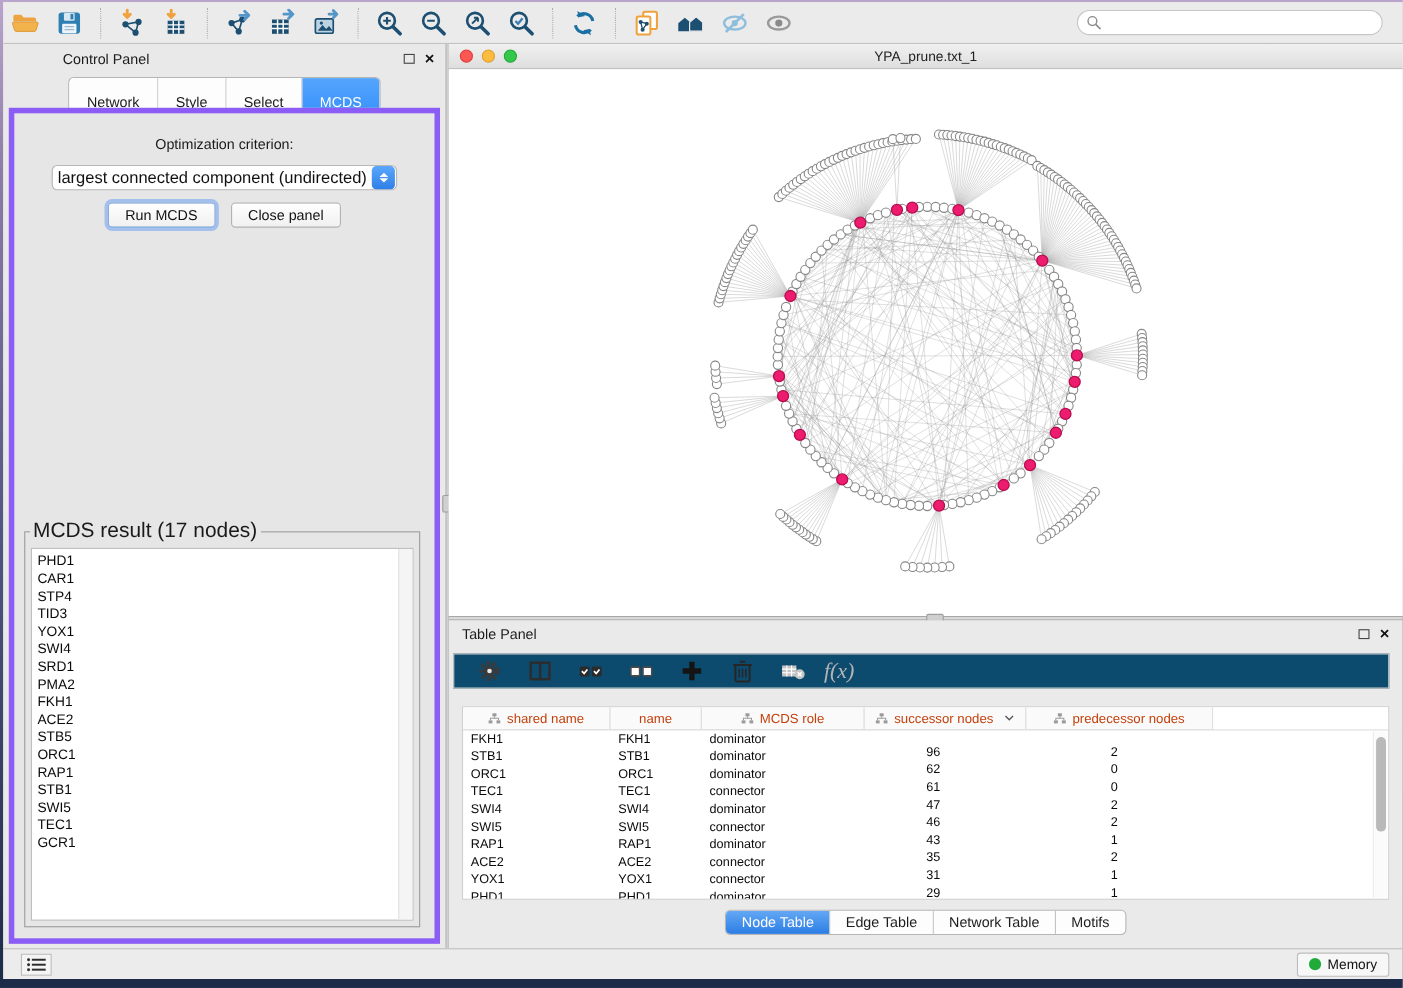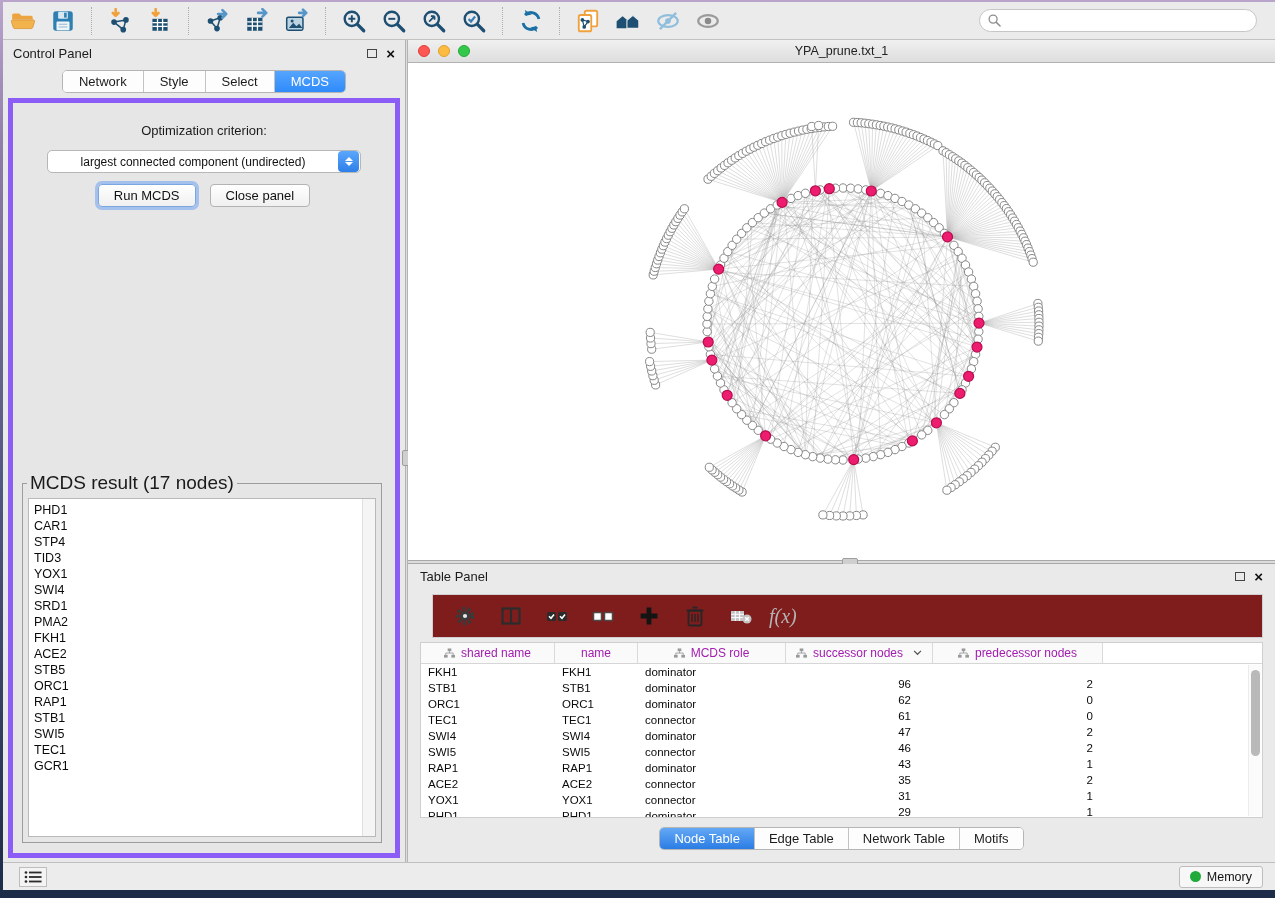--- a/index.html
+++ b/index.html
@@ -23,39 +23,39 @@
     background:#fff; padding:0 10px 0 28px; font-size:12px; outline:none; }
 
   .main { position:absolute; left:0; top:38px; right:0; bottom:28px; }
 
   
   .control-panel { position:absolute; left:0; top:0; bottom:0; width:402px; background:#e9e9e9; }
   .v-split { position:absolute; left:402px; top:0; bottom:0; width:3px; background:#dcdcdc;
     border-left:1px solid #b3b3b3; border-right:1px solid #b3b3b3; }
   .v-grip { position:absolute; left:-4px; top:410px; width:9px; height:16px; background:#cfcfcf;
     border:1px solid #9e9e9e; border-radius:2px; }
-  .cp-header { height:26px; display:flex; align-items:center; padding:0 10px; }
+  .cp-header { height:26px; display:flex; align-items:center; padding:0 10px;margin-left:44px; }
   .panel-title { font-size:13px; color:#1c1c1c; }
   .panel-header-icons { margin-left:auto; display:flex; align-items:center; gap:9px; }
   .float-box { width:10px; height:9px; border:1.5px solid #444; display:inline-block; cursor:pointer; }
   .close-x { font-size:15px; font-weight:bold; color:#111; line-height:1; cursor:pointer; }
 
   .cp-tabs { display:flex; justify-content:center; margin-top:4px; }
   .seg { display:flex; border:1px solid #b5b5b5; border-radius:5px; overflow:hidden; background:#fff; }
-  .seg-btn { padding:3px 16px; font-size:13px; color:#1c1c1c; background:#fdfdfd;
+  .seg-btn { padding:14px 16px; font-size:13px; color:#1c1c1c; background:#fdfdfd;
     border-right:1px solid #c3c3c3; cursor:pointer; white-space:nowrap; }
   .seg-btn:last-child { border-right:none; }
   .seg-btn.active { background:linear-gradient(#55a5fd,#2f8bfb); color:#fff; }
 
   .cp-body { position:absolute; left:5px; right:5px; top:58px; bottom:4px; background:#e6e6e6;
     border:5px solid #8b5cf6; text-align:center; }
   .opt-label { margin-top:20px; font-size:13px; color:#1a1a1a; }
   .criterion-select { margin:12px auto 0; width:314px; height:23px; background:#fff;
     border:1px solid #b7b7b7; border-radius:5px; display:flex; align-items:center; cursor:pointer; }
-  .criterion-select .val { flex:1; font-size:12px; color:#111; text-align:center; white-space:nowrap; overflow:hidden; }
+  .criterion-select .val { flex:1; font-size:15px; color:#111; text-align:center; white-space:nowrap; overflow:hidden; }
   .stepper { width:21px; height:21px; border-radius:4px; background:linear-gradient(#5ba7fd,#2e7fe8);
     margin-right:1px; display:flex; flex-direction:column; align-items:center; justify-content:center; gap:1px; }
   .stepper i { width:0; height:0; border-left:4px solid transparent; border-right:4px solid transparent; }
   .stepper .up { border-bottom:4px solid #fff; }
   .stepper .dn { border-top:4px solid #fff; }
   .btn-row { margin-top:11px; display:flex; justify-content:center; gap:14px; }
   .push-btn { height:23px; padding:0 15px; font-size:13px; color:#111;
     background:linear-gradient(#ffffff,#f0f0f0); border:1px solid #b3b3b3; border-radius:4px; cursor:pointer; }
   .push-btn.focus { box-shadow:0 0 0 3px rgba(110,160,240,.55); border-color:#7ba7e0; }
 
@@ -82,39 +82,39 @@
   .net-canvas { position:absolute; left:0; top:23px; right:0; bottom:0; background:#fff; overflow:hidden; }
 
   .h-split { position:absolute; left:405px; right:0; top:520px; height:4px; background:#dcdcdc;
     border-top:1px solid #a8a8a8; border-bottom:1px solid #a8a8a8; }
   .h-grip { position:absolute; left:50%; top:-3px; width:16px; height:9px; background:#cfcfcf;
     border:1px solid #9e9e9e; border-radius:2px; }
 
   
   .table-panel { position:absolute; left:405px; right:0; top:524px; bottom:0; background:#eaeaea; }
   .tp-header { height:24px; display:flex; align-items:center; padding:0 12px; }
-  .tp-toolbar { position:absolute; left:24px; right:12px; top:30px; height:44px; background:#7f1d1d;
+  .tp-toolbar { position:absolute; left:4px; right:12px; top:30px; height:32px; background:#0c4a6e;
     border:1px solid #d0d0d0; display:flex; align-items:center; padding-left:14px; gap:10px; }
   .tp-tool { width:36px; height:34px; background:transparent; border:none; display:flex;
     align-items:center; justify-content:center; cursor:pointer; }
   .tp-tool svg { width:24px; height:24px; }
   .fx { font-family:"Liberation Serif","DejaVu Serif",serif; font-style:italic; font-size:20px; color:#b5b5b5; }
 
   .tp-table { position:absolute; left:12px; right:12px; top:78px; bottom:44px; background:#fff;
     border:1px solid #cfcfcf; overflow:hidden; }
   .thead { display:flex; height:21px; background:#fafafa; border-bottom:1px solid #d6d6d6; }
-  .th { display:flex; align-items:center; justify-content:center; gap:6px; font-size:12px; color:#a21caf;
+  .th { display:flex; align-items:center; justify-content:center; gap:6px; font-size:12px; color:#c2410c;
     border-right:1px solid #dadada; cursor:pointer; }
   .th svg.tree { width:11px; height:11px; }
   .th svg.chev { width:9px; height:6px; margin-left:4px; }
   .c0{width:134px}.c1{width:83px}.c2{width:148px}.c3{width:147px}.c4{width:170px}
   .th.filler { flex:1; border-right:none; background:#fff; }
   .tr { display:flex; height:16px; align-items:center; }
   .td { font-size:11.5px; color:#0a0a0a; padding-left:7px; white-space:nowrap; overflow:hidden; }
-  .td.num { text-align:right; padding-left:0;margin-top:23px; }
+  .td.num { text-align:center; padding-left:0;margin-top:23px; }
   .td.num.c3 { padding-right:22px; }
   .td.num.c4 { padding-right:10px; }
   .tbl-track { position:absolute; right:1px; top:22px; bottom:1px; width:13px; background:#fbfbfb;
     border-left:1px solid #ececec; }
   .tbl-thumb { position:absolute; left:2px; top:5px; width:9px; height:86px; background:#b9b9b9; border-radius:5px; }
 
   .tp-tabs { position:absolute; left:0; right:0; bottom:12px; display:flex; justify-content:center; }
   .tp-tabs .seg-btn { padding:3px 14px; }
   .tp-tabs .seg-btn.active { background:linear-gradient(#64a8f5,#2b7de4); color:#fff; }
 

